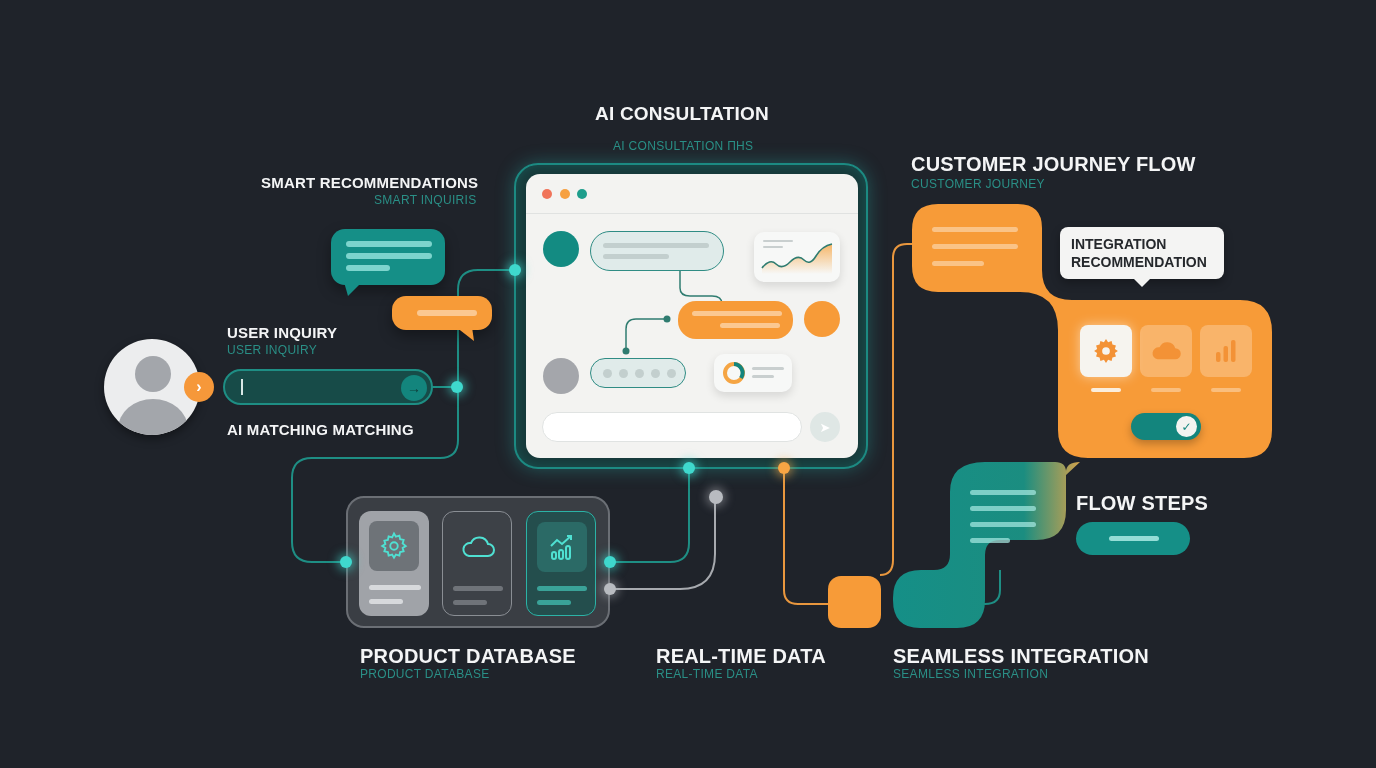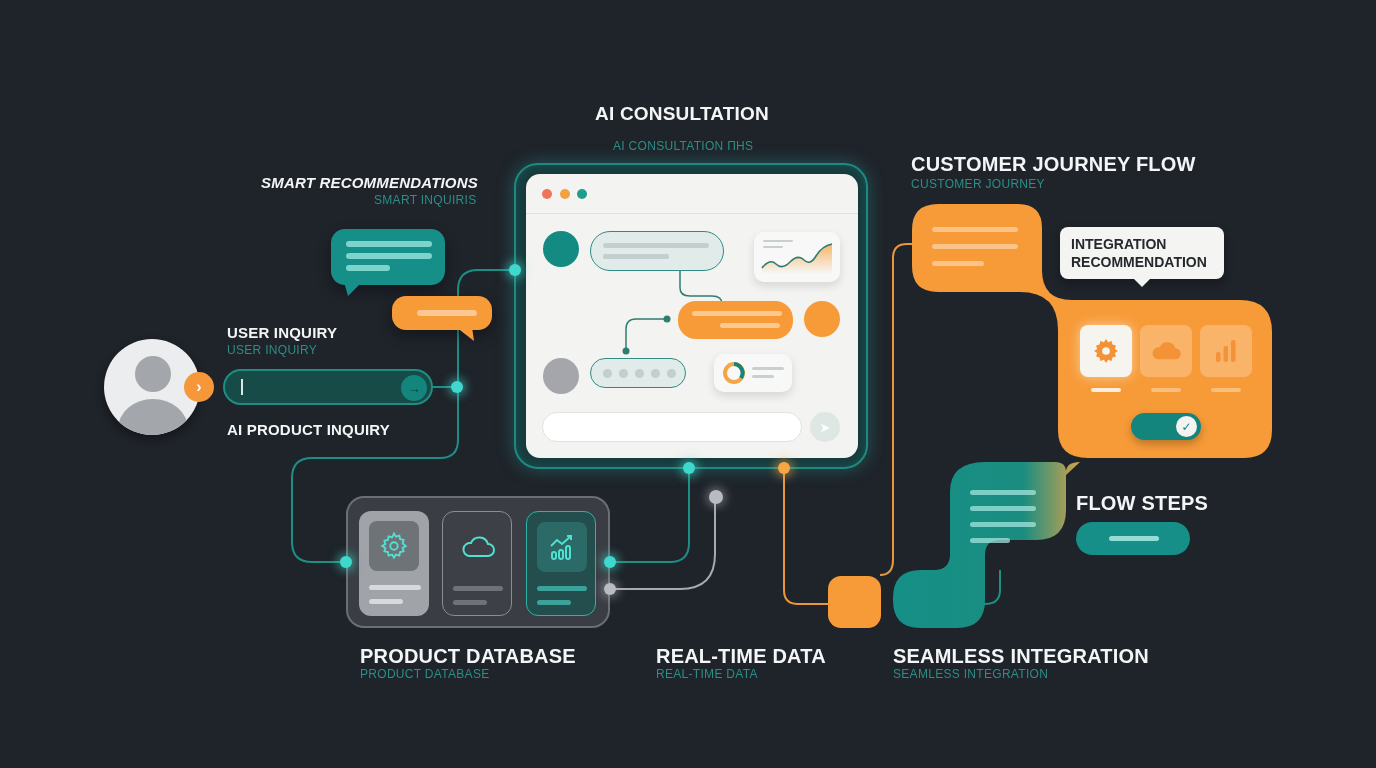--- a/index.html
+++ b/index.html
@@ -131,30 +131,30 @@
     <path d="M784 468 V590 Q784 604 798 604 H830" stroke="#e9973e"></path>
     <path d="M880 575 Q893 575 893 560 V258 Q893 244 907 244 H916" stroke="#e9973e"></path>
 
     <path d="M920 604 H985 Q1000 604 1000 590 V570" stroke="#1e8e84"></path>
   </g>
 </svg>
 
 <div class="abs title t20" style="left:595px;top:103px;">AI CONSULTATION</div>
 <div class="abs sub" style="left:613px;top:130px;margin-top:9px;">AI CONSULTATION ΠHS</div>
 
-<div class="abs title t15" style="left:261px;top:174px;font-style:italic;">SMART RECOMMENDATIONS</div>
+<div class="abs title t15" style="left:261px;top:174px;">SMART RECOMMENDATIONS</div>
 <div class="abs sub" style="left:374px;top:193px;">SMART INQUIRIS</div>
 
 <div class="abs title t18" style="left:911px;top:153px;">CUSTOMER JOURNEY FLOW</div>
 <div class="abs sub" style="left:911px;top:177px;">CUSTOMER JOURNEY</div>
 
 <div class="abs title t15" style="left:227px;top:324px;">USER INQUIRY</div>
 <div class="abs sub" style="left:227px;top:343px;">USER INQUIRY</div>
 
-<div class="abs title t15" style="left:227px;top:421px;">AI PRODUCT INQUIRY</div>
+<div class="abs title t15" style="left:227px;top:421px;">AI MATCHING MATCHING</div>
 
 <div class="abs title t18" style="left:360px;top:645px;">PRODUCT DATABASE</div>
 <div class="abs sub" style="left:360px;top:667px;">PRODUCT DATABASE</div>
 
 <div class="abs title t18" style="left:656px;top:645px;">REAL-TIME DATA</div>
 <div class="abs sub" style="left:656px;top:667px;">REAL-TIME DATA</div>
 
 <div class="abs title t18" style="left:893px;top:645px;">SEAMLESS INTEGRATION</div>
 <div class="abs sub" style="left:893px;top:667px;">SEAMLESS INTEGRATION</div>
 

